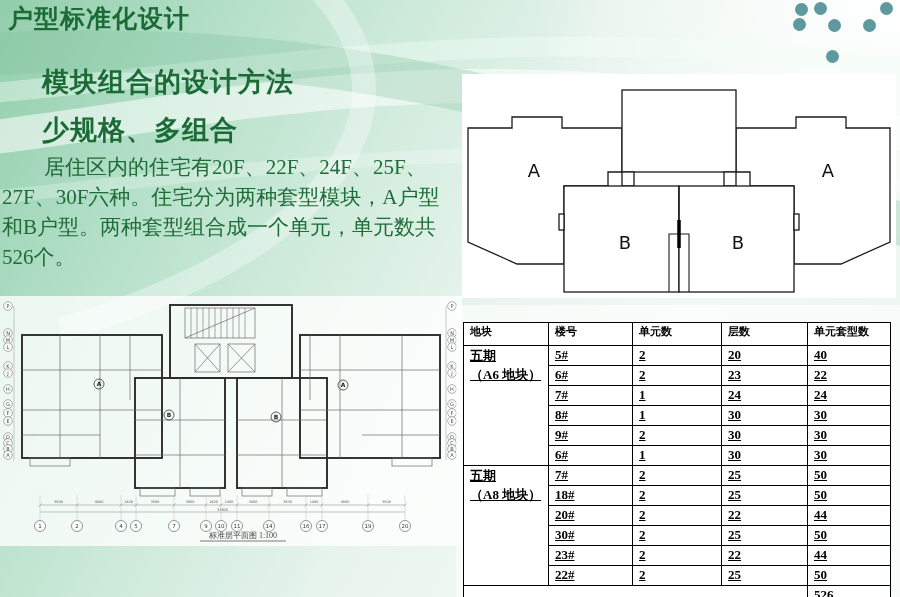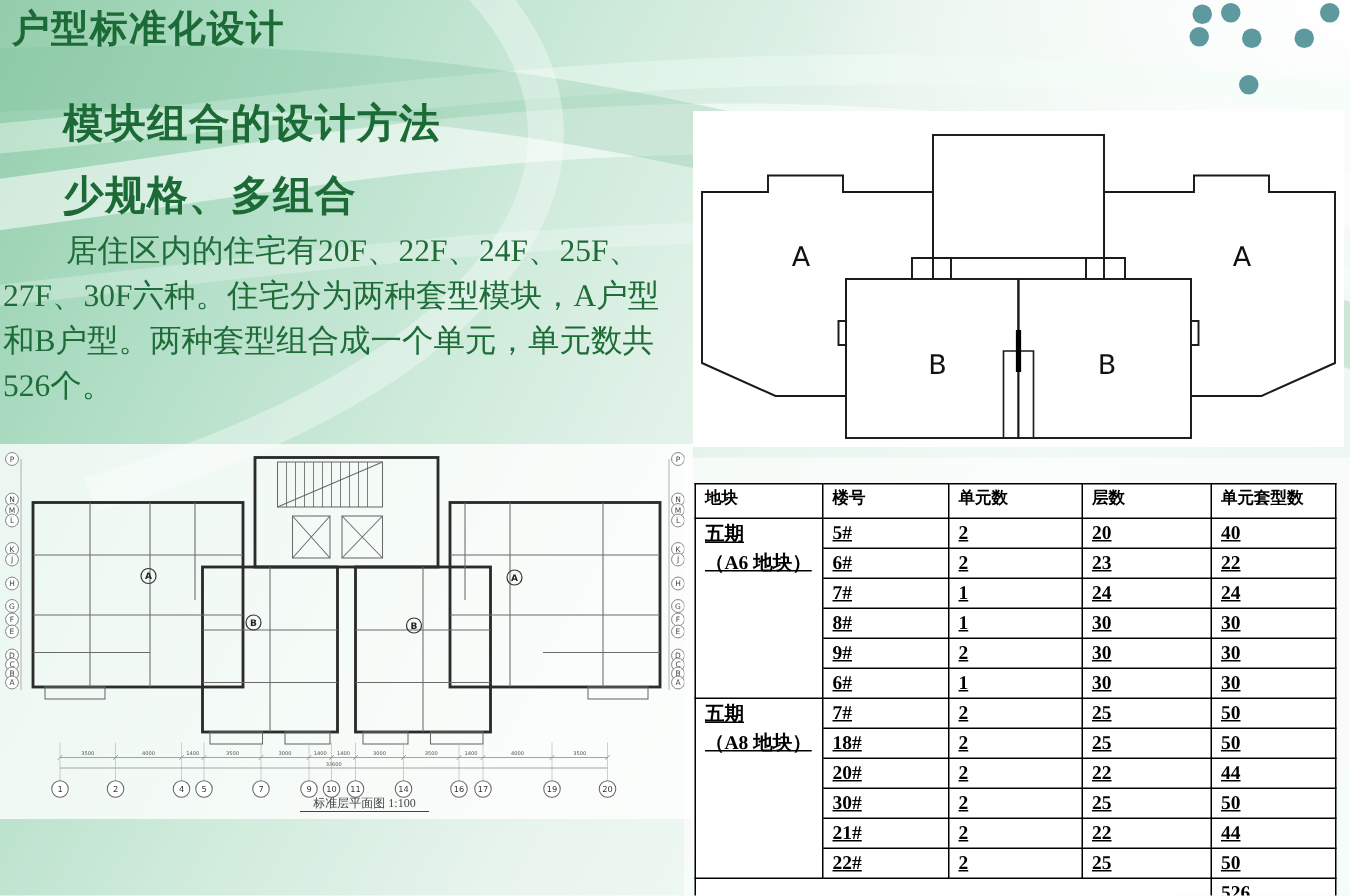--- a/index.html
+++ b/index.html
@@ -353,21 +353,21 @@
           <td>22</td>
           <td>44</td>
         </tr>
         <tr>
           <td>30#</td>
           <td>2</td>
           <td>25</td>
           <td>50</td>
         </tr>
         <tr>
-          <td>21#</td>
+          <td>23#</td>
           <td>2</td>
           <td>22</td>
           <td>44</td>
         </tr>
         <tr>
           <td>22#</td>
           <td>2</td>
           <td>25</td>
           <td>50</td>
         </tr>

